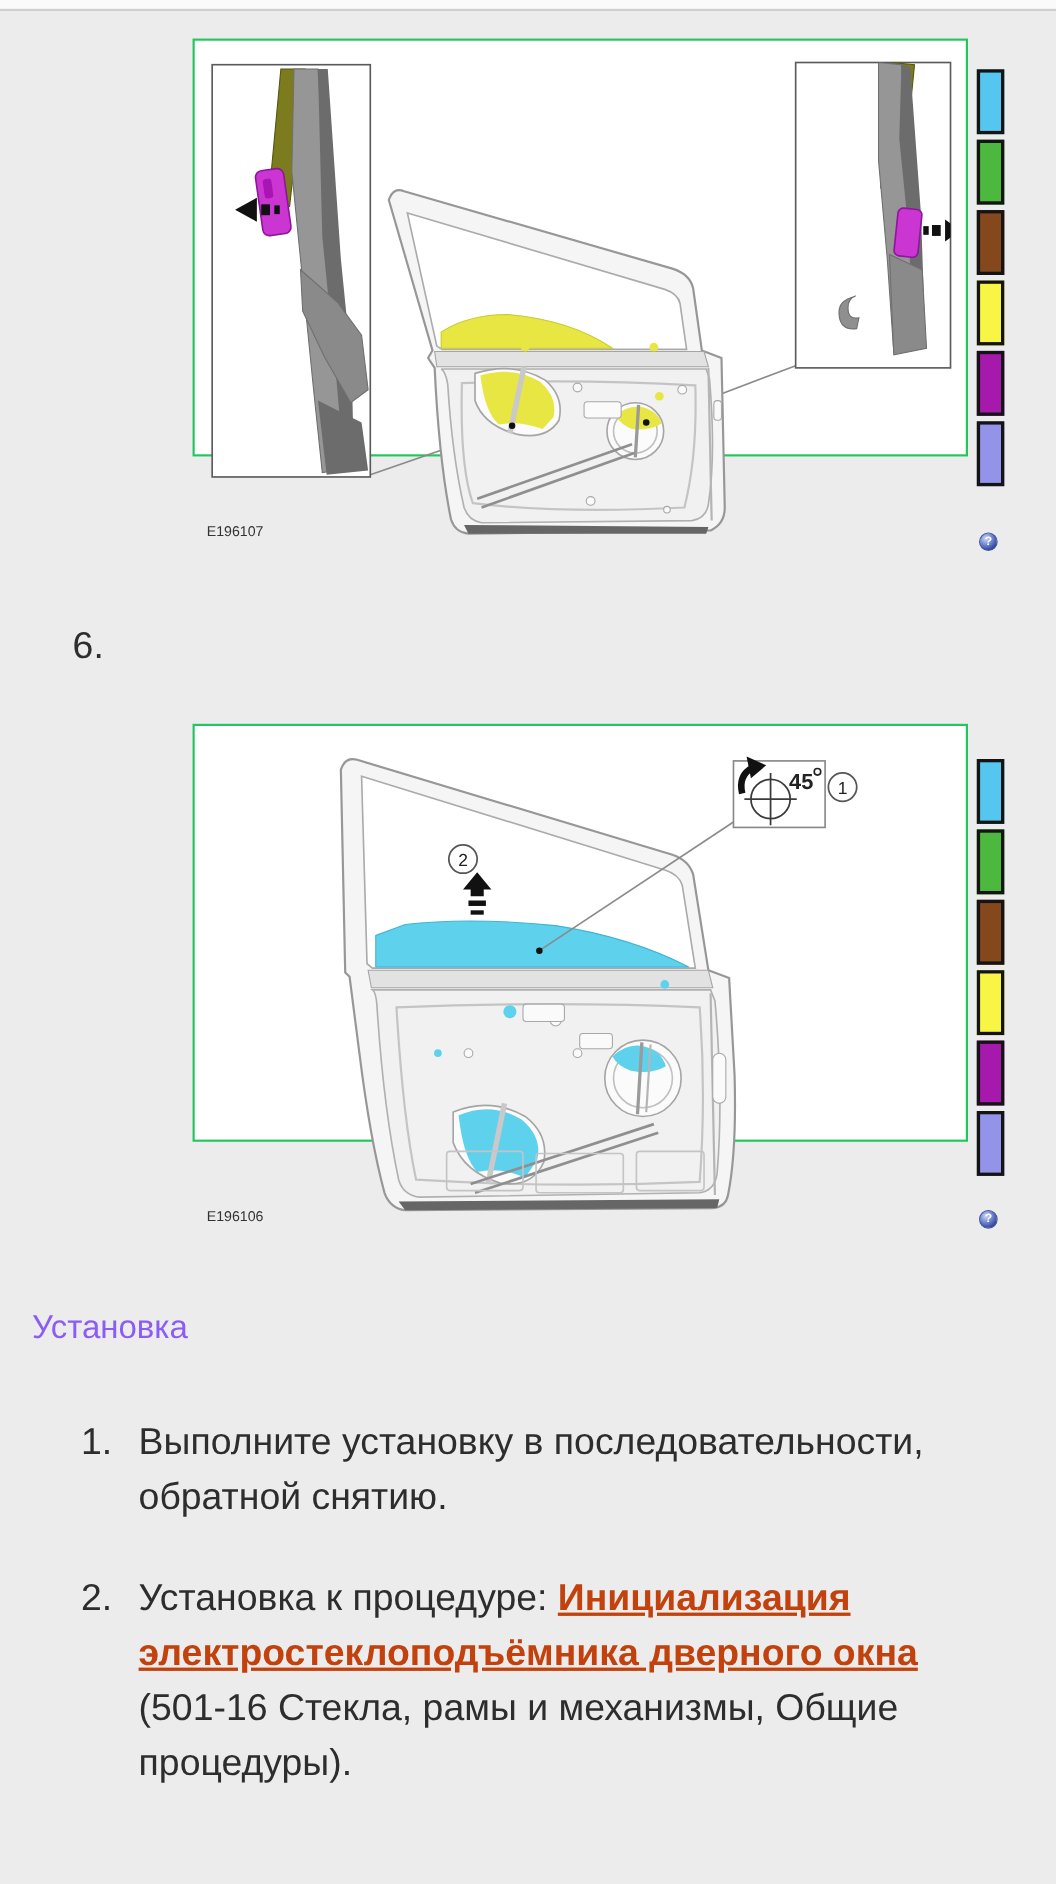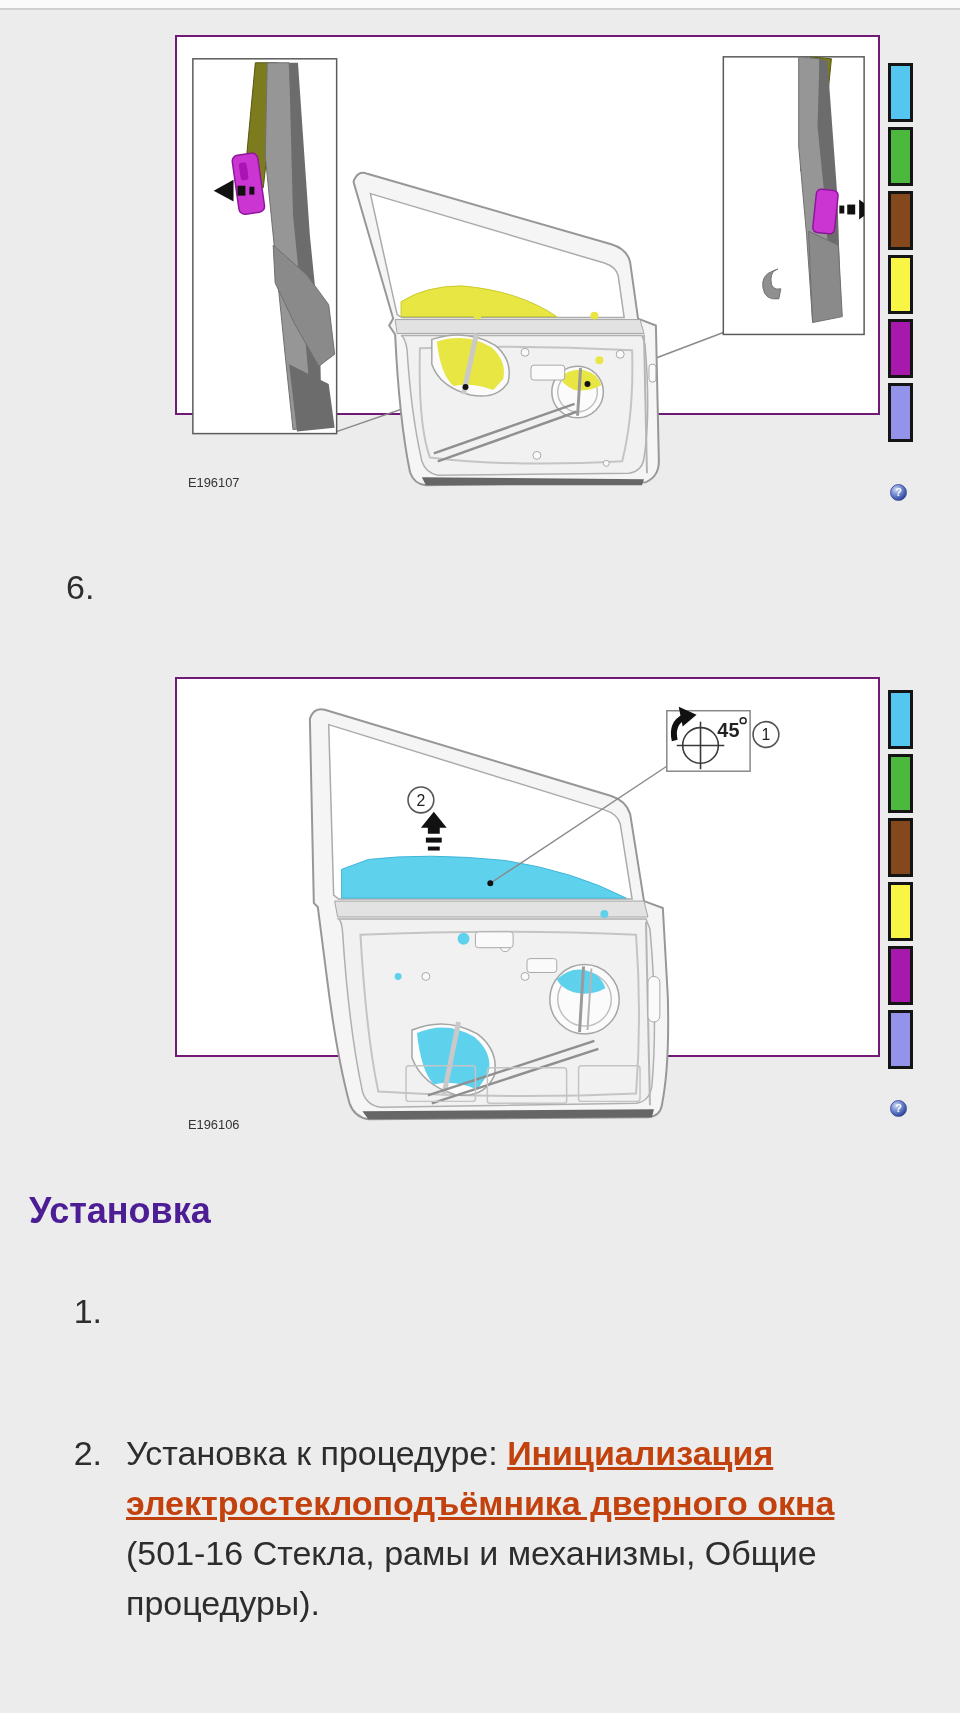--- a/index.html
+++ b/index.html
@@ -7,40 +7,40 @@
     width:960px;height:1713px;position:relative;overflow:hidden;
     background:#ececec;
     font-family:"Liberation Sans","DejaVu Sans",sans-serif;
     color:#2d2d2d;
     -webkit-font-smoothing:antialiased;
   }
   .top-strip{position:absolute;left:0;top:0;width:960px;height:8px;background:#fafafa;border-bottom:2px solid #cfcfcf;}
   
   .figure{
     position:absolute;left:175px;width:705px;height:380px;
-    background:#ffffff;border:2px solid #701a75;box-sizing:border-box;
+    background:#ffffff;border:2px solid #22c55e;box-sizing:border-box;
   }
   .figure svg{display:block;width:701px;height:466px;}
   .fig-label{font-size:13px;fill:#333;}
   
   .legend{position:absolute;left:888px;width:25px;}
   .legend .swatch{
     width:19px;height:53px;border:3px solid #141414;margin-bottom:5px;background:#ccc;
   }
   
   .help{
     position:absolute;width:17px;height:17px;border-radius:50%;
     background:radial-gradient(circle at 35% 30%, #cdd9f2 0%, #7b93d8 35%, #32479c 75%, #1f2f72 100%);
     border:1px solid #44549f;box-sizing:border-box;
     color:#fff;font-size:11px;font-weight:bold;text-align:center;line-height:15px;
     cursor:pointer;
   }
   
   .step-number{position:absolute;left:66px;top:568px;font-size:34px;color:#2e2e2e;}
-  .section-heading{position:absolute;left:29px;top:1190px;font-size:36px;font-weight:bold;color:#4c1d95;}
+  .section-heading{position:absolute;left:29px;top:1190px;font-size:30px;font-weight:normal;color:#8b5cf6;}
   .list-item{position:absolute;left:0;width:845px;padding-left:126px;box-sizing:border-box;
              font-size:34px;line-height:50px;color:#2d2d2d;}
   .list-item .num{position:absolute;left:58px;width:44px;text-align:right;}
   .item-1{top:1286px;}
   .item-2{top:1428px;}
   .proc-link{color:#c2410c;font-weight:bold;text-decoration:underline;cursor:pointer;}
   
   .ln{stroke:#8a8a8a;stroke-width:1.5;}
   .door-outer{fill:#f5f5f5;stroke:#979797;stroke-width:2;}
   .aperture{fill:#ffffff;stroke:#ababab;stroke-width:1.5;}
@@ -149,21 +149,21 @@
   <div class="swatch" style="background: rgb(76, 184, 61);"></div>
   <div class="swatch" style="background: rgb(133, 72, 28);"></div>
   <div class="swatch" style="background: rgb(248, 245, 68);"></div>
   <div class="swatch" style="background: rgb(166, 25, 172);"></div>
   <div class="swatch" style="background: rgb(147, 148, 233);"></div>
 </div>
 <div class="help" style="left:890px;top:484px;">?</div>
 
 <div class="step-number">6.</div>
 
-<div class="figure" style="top:677px;">
+<div class="figure" style="top:658px;">
   <svg viewBox="0 0 705 470">
 
     <path class="door-outer" d="M 133,40 Q 137,28 148,31 L 437,118 Q 452,123 456,136 L 470,224 L 489,231 L 494,320 Q 496,390 488,430 Q 486,441 474,442 L 192,444 Q 178,442 173,428 Q 160,380 150,300 L 141,230 L 137,226 Z"></path>
     <path class="aperture" d="M 152,46 L 430,132 Q 443,136 446,146 L 458,222 L 162,222 L 157,218 Z"></path>
     <path stroke="#3fb4d8" stroke-width="1" d="M 165,221 L 452,221 Q 400,194 330,183 Q 250,175 192,182 L 165,192 Z" fill="#5ED1ED"></path>
     <path class="belt" d="M 158,224 L 470,224 L 474,240 L 161,240 Z"></path>
     <path class="panel" d="M 162,242 L 472,242 L 476,252 Q 484,340 478,410 Q 476,426 462,428 L 205,432 Q 190,430 186,416 Q 172,350 166,255 Q 165,244 162,242 Z"></path>
     <path class="contour" d="M 184,258 Q 190,360 202,416 Q 330,424 462,418 Q 468,340 462,258 Q 330,252 184,258 Z"></path>
 
     <path class="cutout" d="M 236,354 Q 270,340 302,358 Q 324,375 319,400 Q 308,424 279,419 Q 246,409 236,382 Z"></path>
@@ -223,18 +223,19 @@
   <div class="swatch" style="background: rgb(248, 245, 68);"></div>
   <div class="swatch" style="background: rgb(166, 25, 172);"></div>
   <div class="swatch" style="background: rgb(147, 148, 233);"></div>
 </div>
 <div class="help" style="left:890px;top:1100px;">?</div>
 
 <div class="section-heading">Установка</div>
 
 <div class="list-item item-1">
   <span class="num">1.</span>
+  <span>Выполните установку в последовательности, обратной снятию.</span>
 </div>
 
 <div class="list-item item-2">
   <span class="num">2.</span>
   <span>Установка к процедуре: </span><span class="proc-link">Инициализация электростеклоподъёмника дверного окна </span><span>(501-16 Стекла, рамы и механизмы, Общие процедуры).</span>
 </div>
 
 </body></html>

